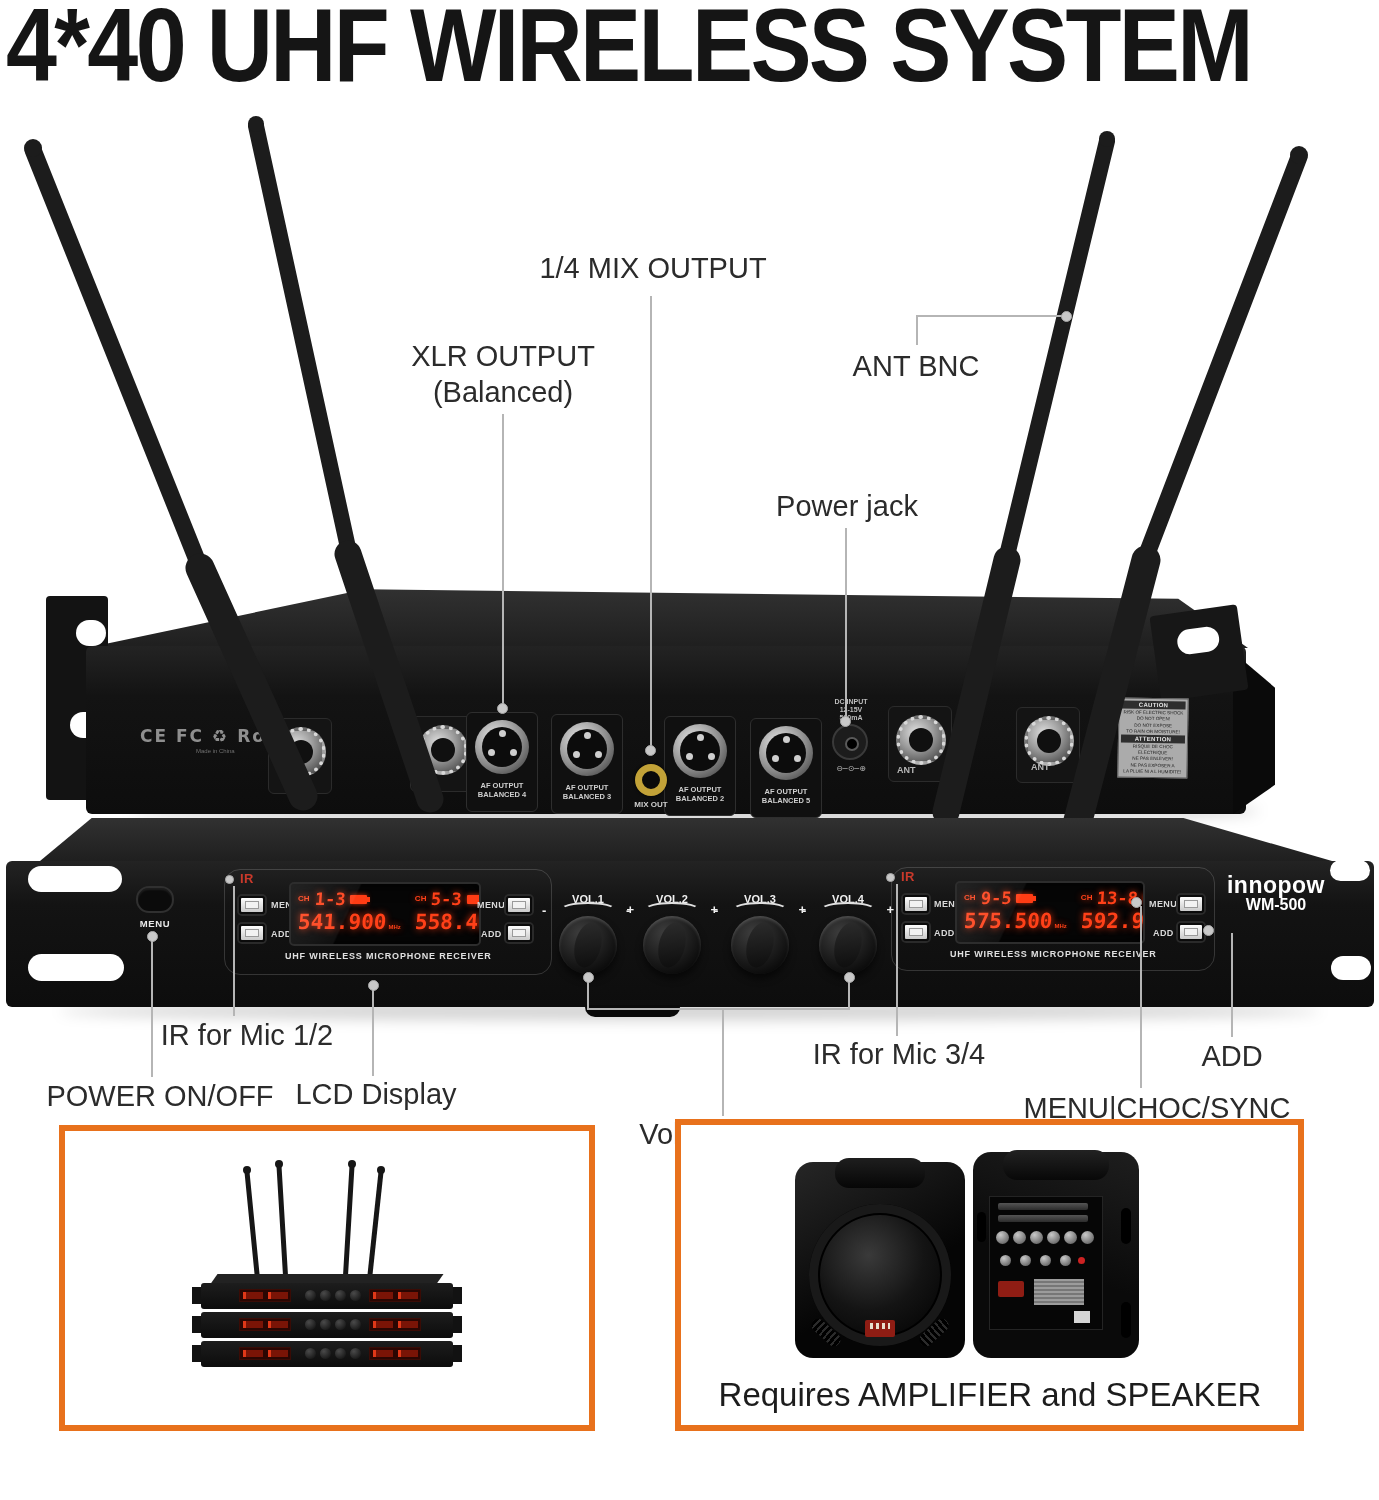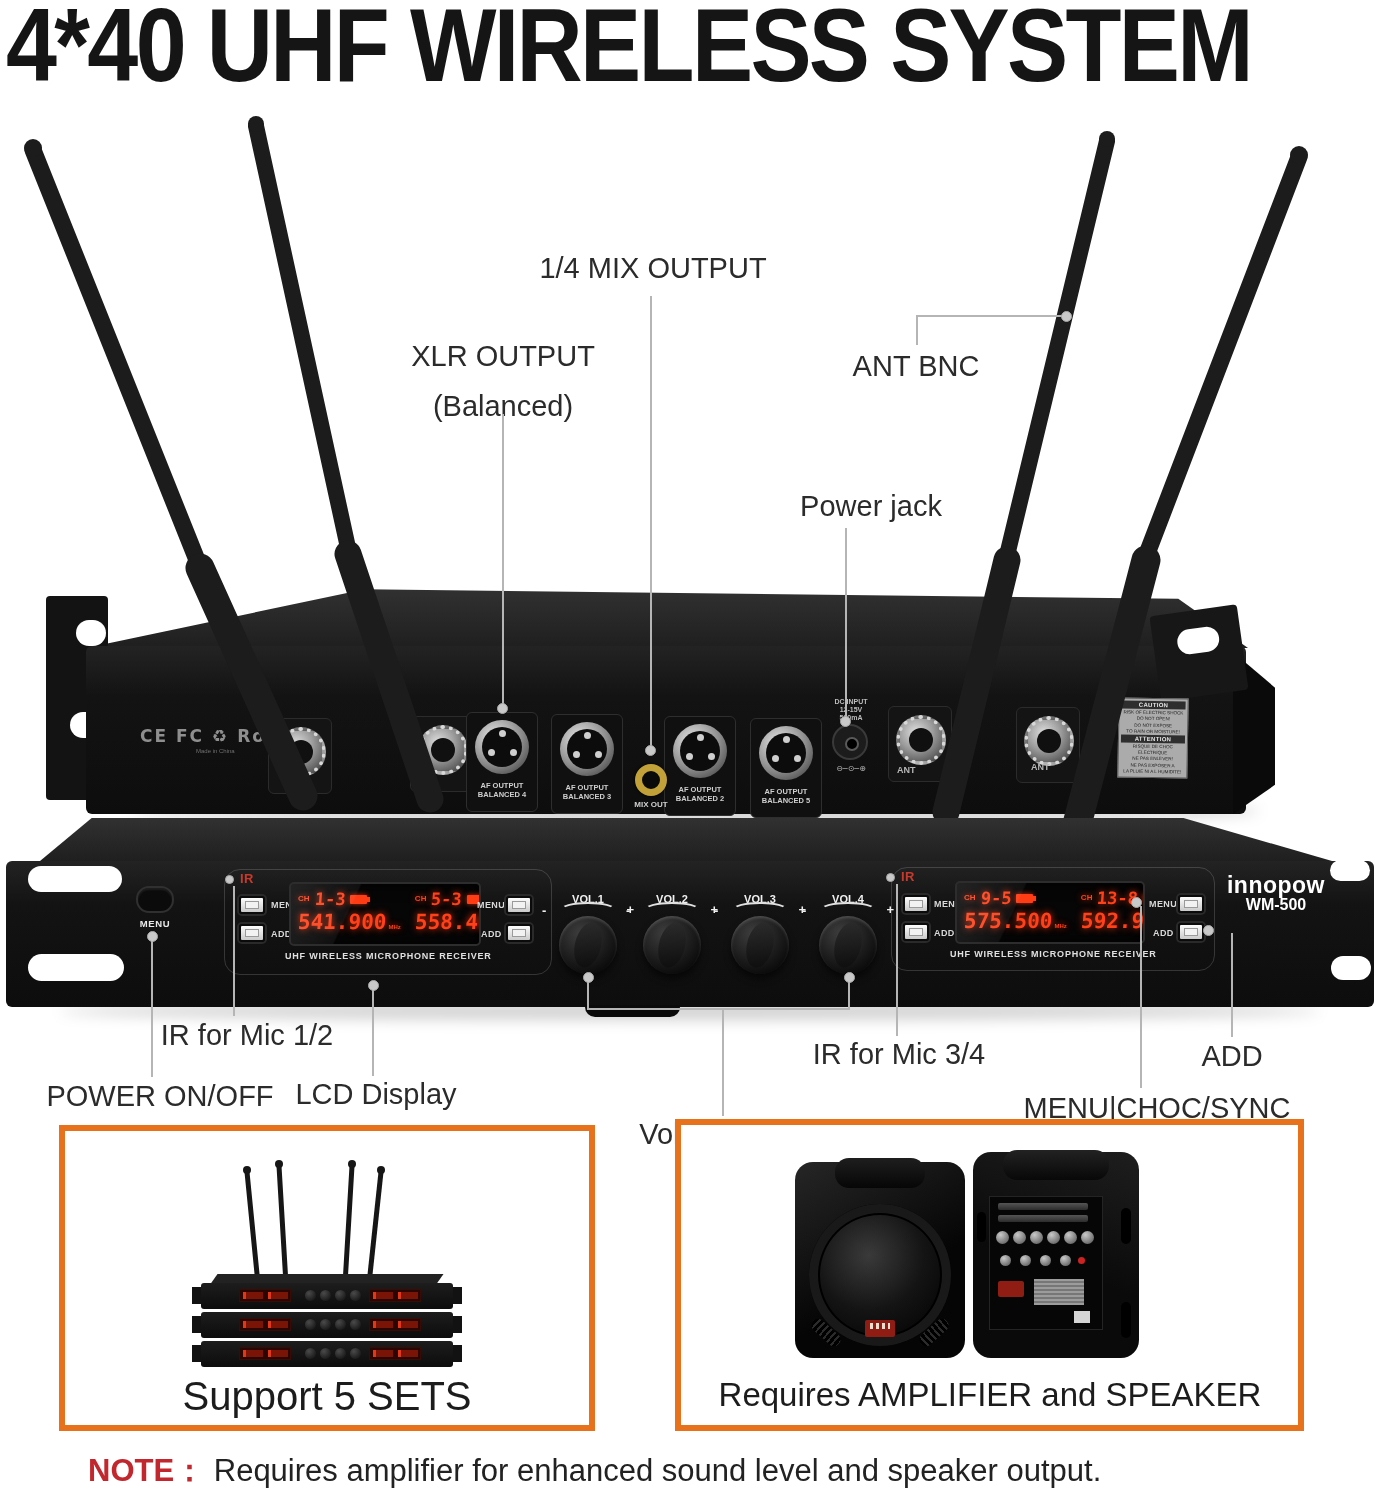--- a/index.html
+++ b/index.html
@@ -210,30 +210,30 @@
       <circle cx="1299" cy="155" r="9" stroke="none"></circle>
     </g>
   </svg>
 
   <div>
     <div class="cl" style="left:653px;top:252px;">1/4 MIX OUTPUT</div>
     <div class="vl" style="left:650px;top:296px;height:450px;"></div>
     <div class="cdot" style="left:645px;top:745px;"></div>
 
     <div class="cl" style="left:503px;top:340px;text-align:right;">XLR OUTPUT</div>
-    <div class="cl" style="left:503px;top:390px;">(Balanced)</div>
+    <div class="cl" style="left:503px;top:376px;">(Balanced)</div>
     <div class="vl" style="left:502px;top:414px;height:290px;"></div>
     <div class="cdot" style="left:497px;top:703px;"></div>
 
     <div class="cl" style="left:916px;top:350px;">ANT BNC</div>
     <div class="hl" style="left:916px;top:315px;width:148px;"></div>
     <div class="vl" style="left:916px;top:315px;height:30px;"></div>
     <div class="cdot" style="left:1061px;top:311px;"></div>
 
-    <div class="cl" style="left:847px;top:490px;margin-left:24px;">Power jack</div>
+    <div class="cl" style="left:847px;top:490px;">Power jack</div>
     <div class="vl" style="left:845px;top:528px;height:190px;"></div>
     <div class="cdot" style="left:840px;top:716px;"></div>
   </div>
 
   <div>
     <div class="shadow" style="left:60px;top:1002px;width:1260px;height:18px;"></div>
     <div class="topstrip" style="left:40px;top:818px;width:1292px;height:43px;clip-path:polygon(4% 0,88.5% 0,100% 100%,0 100%);"></div>
     <div class="face" style="left:6px;top:861px;width:1368px;height:146px;"></div>
     <div class="abs" style="left:585px;top:1005px;width:95px;height:12px;background:#0a0a0a;border-radius:0 0 10px 10px;"></div>
 
@@ -437,21 +437,20 @@
       </div>
     <div class="miniknob" style="left:104px;"></div>
       <div class="miniknob" style="left:119px;"></div>
     <div class="miniknob" style="left:134px;"></div>
       <div class="miniknob" style="left:149px;"></div>
     <div class="minidisp" style="left:168px;">
         <i style="left:3px;"></i>
         <i style="left:28px;"></i>
       </div>
   </div>
-  <div class="caption" style="left:327px;top:1374px;font-size:40px;">Support 5 SETS</div>
 
   <div class="obox" style="left:675px;top:1119px;width:629px;height:312px;"></div>
 
   <div class="spk" style="left:795px;top:1162px;width:170px;height:196px;background:linear-gradient(150deg,#262626,#050505 60%);">
     <div class="abs" style="left:40px;top:-4px;width:90px;height:30px;background:linear-gradient(#1e1e1e,#060606);border-radius:14px;"></div>
     <div class="abs" style="left:14px;top:42px;width:142px;height:142px;border-radius:50%;
          background:radial-gradient(circle at 42% 36%,#3a3a3a 0%,#141414 45%,#050505 78%);
          box-shadow:inset 0 0 0 9px #191919, inset 0 0 0 11px #000;"></div>
     <div class="abs" style="left:70px;top:158px;width:30px;height:17px;background:#8f1d14;border-radius:2px;">
       <div class="abs" style="left:5px;top:3px;width:20px;height:6px;background:repeating-linear-gradient(90deg,#e8e0d0 0 3px,#8f1d14 3px 6px);"></div>
@@ -479,18 +478,14 @@
       <div class="abs" style="left:8px;top:84px;width:26px;height:16px;background:#8f1d14;border-radius:2px;"></div>
       <div class="abs" style="left:44px;top:82px;width:50px;height:26px;background:repeating-linear-gradient(180deg,#9c9c9c 0 2px,#777 2px 4px);"></div>
       <div class="abs" style="left:84px;top:114px;width:16px;height:12px;background:#d5d5d5;"></div>
     </div>
     <div class="abs" style="left:148px;top:56px;width:10px;height:36px;background:#000;border-radius:5px;"></div>
     <div class="abs" style="left:148px;top:150px;width:10px;height:36px;background:#000;border-radius:5px;"></div>
     <div class="abs" style="left:4px;top:60px;width:9px;height:30px;background:#000;border-radius:5px;"></div>
   </div>
   <div class="caption" style="left:990px;top:1376px;font-size:33px;">Requires AMPLIFIER and SPEAKER</div>
 
-  <div class="note" style="left:88px;top:1450px;">
-    <span class="nl">NOTE：</span>
-    <span class="nt">Requires amplifier for enhanced sound level and speaker output.</span>
-  </div>
 
 </div>
 
 </body></html>

